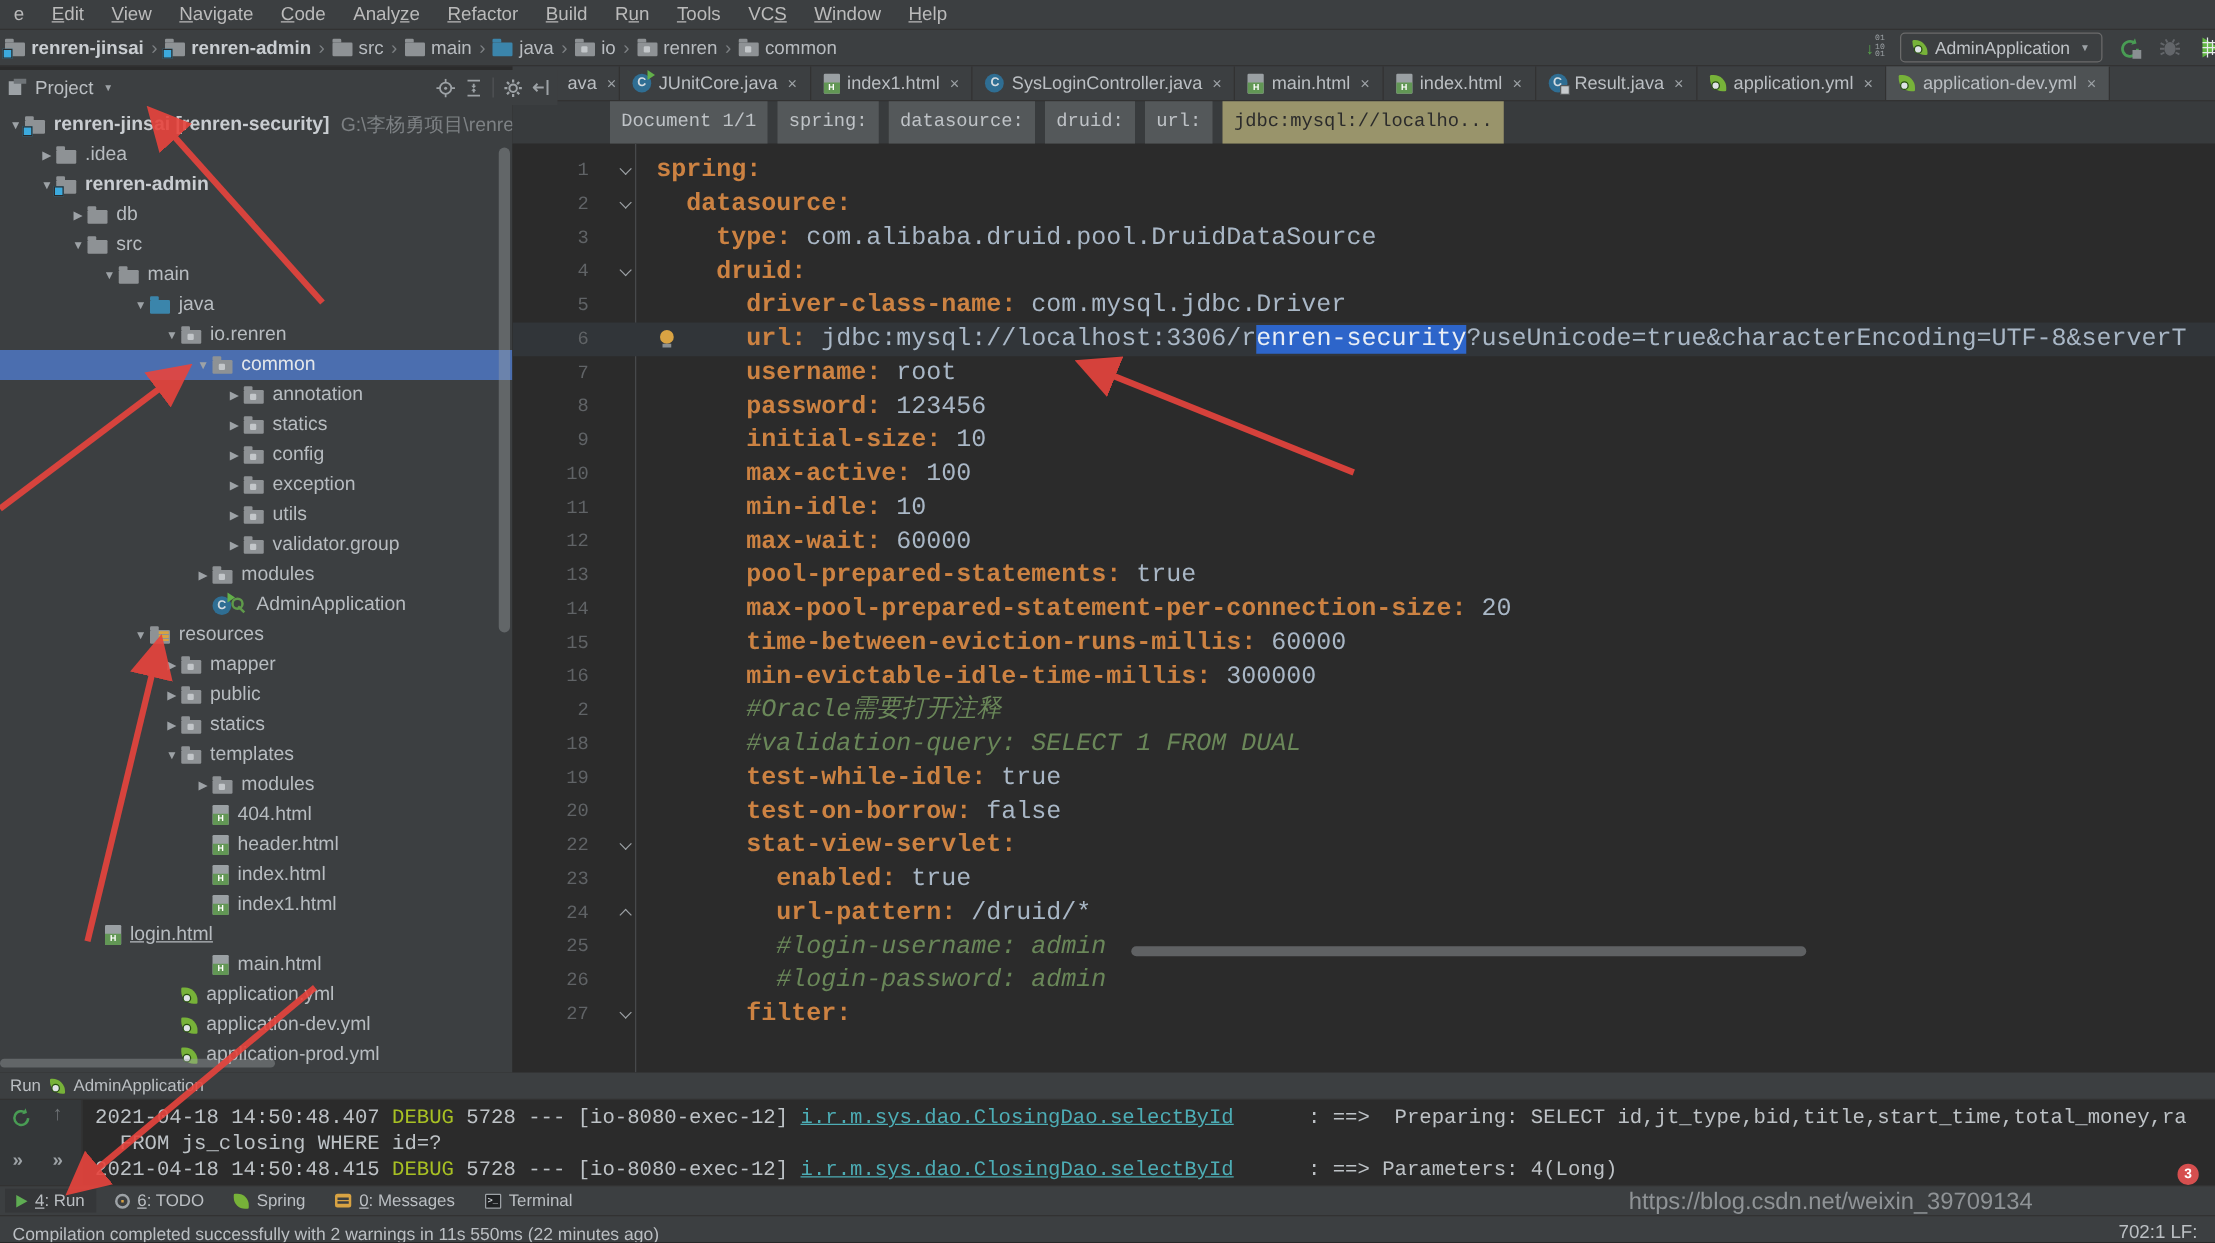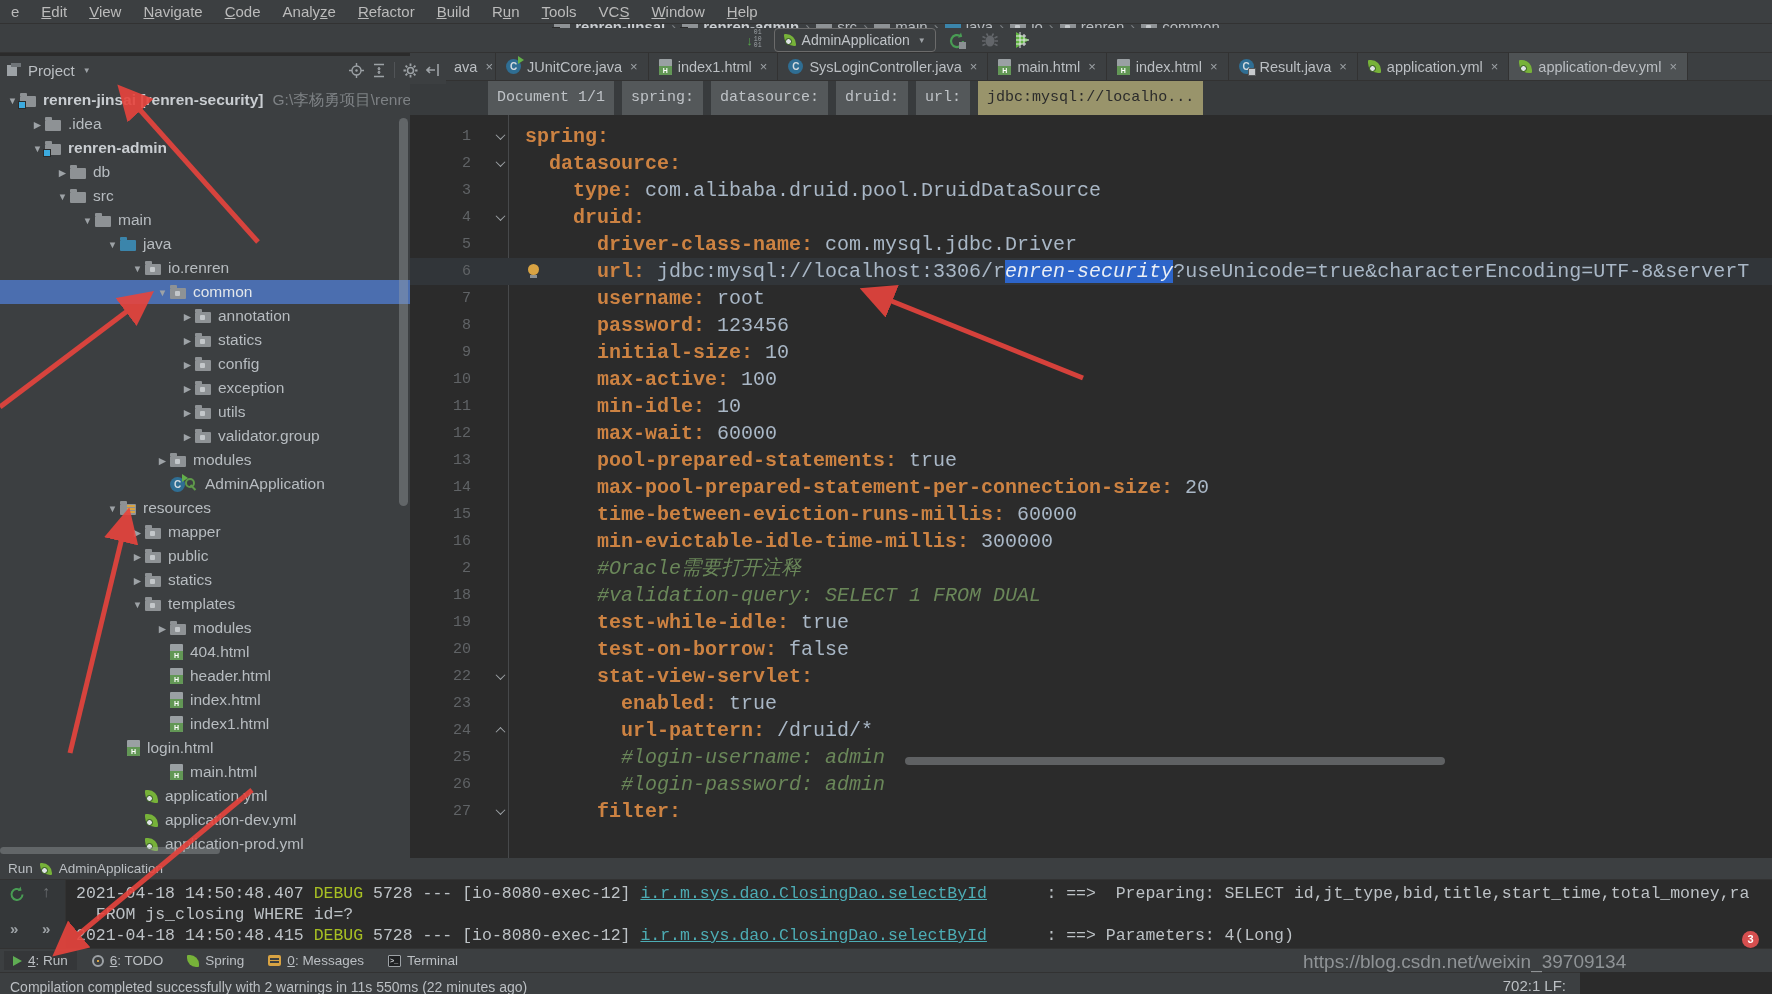--- a/index.html
+++ b/index.html
@@ -8,21 +8,21 @@
        font-family:"Liberation Sans",sans-serif;color:#bbbbbb;}
 
   
   .menubar{position:absolute;left:0;top:0;width:1772px;height:24px;background:#3c3f41;
            border-bottom:1px solid #323232;display:flex;align-items:center;font-size:15px;}
   .mitem{padding:0 11px;color:#bbbbbb;cursor:default;white-space:nowrap;}
   .mitem u{text-decoration:underline;}
 
   
   .crumbbar{position:absolute;left:0;top:24px;width:1772px;height:29px;background:#3c3f41;
-            border-bottom:1px solid #323232;display:flex;align-items:center;overflow:hidden;flex-direction:column;}
+            border-bottom:1px solid #323232;display:flex;align-items:center;overflow:hidden;}
   .crumbs{display:flex;align-items:center;padding-left:2px;font-size:15px;flex:1;overflow:hidden;white-space:nowrap;}
   .citem{display:flex;align-items:center;gap:5px;margin:0 2px;}
   .citem .lbl{color:#b8bcc0;}
   .citem.bold .lbl{font-weight:bold;color:#c9cdd1;}
   .csep{color:#7d8184;margin:0 4px;font-size:15px;}
   .runcontrols{display:flex;align-items:center;gap:12px;padding-right:0;margin-right:-6px;}
   .digits{display:flex;align-items:center;gap:1px;}
   .digits .arr{color:#57a64a;font-size:13px;font-weight:bold;}
   .digits .col{font-size:6.5px;line-height:6.5px;color:#9da2a6;font-family:"Liberation Mono",monospace;}
   .cfgbox{display:flex;align-items:center;gap:6px;border:1px solid #6b6b6b;border-radius:4px;
@@ -96,21 +96,21 @@
   .crow.caret{background:#313539;}
   .lnum{width:65px;flex:none;text-align:right;color:#606366;font-size:15px;line-height:27px;padding-right:4px;}
   .fcol{width:50px;flex:none;display:flex;align-items:center;justify-content:center;}
   .chev{width:7px;height:7px;border-right:1.6px solid #9da2a6;border-bottom:1.6px solid #9da2a6;}
   .chev.d{transform:rotate(45deg) translate(-1px,-1px);}
   .chev.u{transform:rotate(-135deg) translate(-1px,-1px);}
   .ctext{flex:1;overflow:hidden;}
   .ck{color:#cc8242;font-weight:bold;}
   .cv{color:#a9b7c6;}
   .cc{color:#6a8759;font-style:italic;text-align:right;}
-  .cs{background:#2d65ca;color:#e9eef5;font-style:italic;}
+  .cs{background:#2d65ca;color:#e9eef5;}
   .bulb{position:absolute;left:118px;top:6px;width:11px;height:11px;background:#d9a343;border-radius:50%;}
   .bulb::after{content:"";position:absolute;left:2px;top:11px;width:7px;height:3px;background:#8a8f92;}
   .ehscroll{position:absolute;left:905px;top:757px;width:540px;height:8px;background:rgba(160,165,168,.45);border-radius:4px;z-index:5;}
 
   
   .runheader{position:absolute;left:0;top:858px;width:1772px;height:22px;background:#3c3f41;
              border-bottom:1px solid #323232;display:flex;align-items:center;gap:7px;padding-left:8px;font-size:13.5px;color:#bbbfc3;}
   .console{position:absolute;left:0;top:880px;width:1772px;height:68px;background:#2b2b2b;overflow:hidden;}
   .congutter{position:absolute;left:0;top:0;width:66px;height:68px;background:#343739;border-right:1px solid #323232;}
   .congutter .gi{position:absolute;font-size:15px;color:#9da2a6;}
@@ -129,21 +129,21 @@
   .twi-run{width:0;height:0;border-left:9px solid #5fad53;border-top:5.5px solid rgba(0,0,0,0);border-bottom:5.5px solid rgba(0,0,0,0);}
   .twi-todo{width:12px;height:12px;border:2px solid #9da2a6;border-radius:50%;}
   .twi-todo::after{content:"";position:absolute;left:3px;top:3px;width:2px;height:2px;background:#d8a343;}
   .twi-spring{width:12px;height:12px;background:#77b239;border-radius:1px 9px 1px 9px;}
   .twi-msg{width:13px;height:11px;background:#d8a343;border-radius:2px;}
   .twi-msg::after{content:"";position:absolute;left:2px;top:3px;width:9px;height:1.5px;background:#3c3f41;box-shadow:0 3px 0 #3c3f41;}
   .twi-term{width:13px;height:12px;background:#1f2123;border:1px solid #9da2a6;border-radius:1px;}
   .twi-term::after{content:">_";position:absolute;left:1px;top:0px;color:#cfd3d6;font:bold 7px/10px "Liberation Mono",monospace;}
 
   
-  .statusbar{position:absolute;left:0;top:972px;width:1580px;height:22px;background:#3c3f41;
+  .statusbar{position:absolute;left:0;top:972px;width:1772px;height:22px;background:#3c3f41;
              border-top:1px solid #323232;font-size:14px;color:#bbbfc3;overflow:hidden;}
   .statusmsg{position:absolute;left:10px;top:6px;white-space:nowrap;}
   .statusright{position:absolute;right:14px;top:4px;display:flex;gap:4px;font-size:15px;}
   .watermark{position:absolute;left:1303px;top:951px;font-size:19px;color:#8f9396;z-index:40;}
   .badge{position:absolute;left:1742px;top:931px;width:17px;height:17px;border-radius:50%;background:#d64f4f;
          color:#fff;font:bold 11px/17px "Liberation Sans",sans-serif;text-align:center;z-index:41;}
 
   .arrows{position:absolute;left:0;top:0;z-index:50;pointer-events:none;}
 </style>
 </head>
@@ -460,21 +460,21 @@
       <div class="trow" style="padding-left: 155px;">
         <span class="tarr"></span>
         <span class="ic ihtml"></span>
         <span class="tlbl">index.html</span>
       </div>
       <div class="trow" style="padding-left: 155px;">
         <span class="tarr"></span>
         <span class="ic ihtml"></span>
         <span class="tlbl">index1.html</span>
       </div>
-      <div class="trow" style="padding-left: 112px;">
+      <div class="trow" style="padding-left: 69px; text-decoration: underline;">
         <span class="tarr"></span>
         <span class="ic ihtml"></span>
         <span class="tlbl">login.html</span>
       </div>
       <div class="trow" style="padding-left: 155px;">
         <span class="tarr"></span>
         <span class="ic ihtml"></span>
         <span class="tlbl">main.html</span>
       </div>
       <div class="trow" style="padding-left: 130px;">

